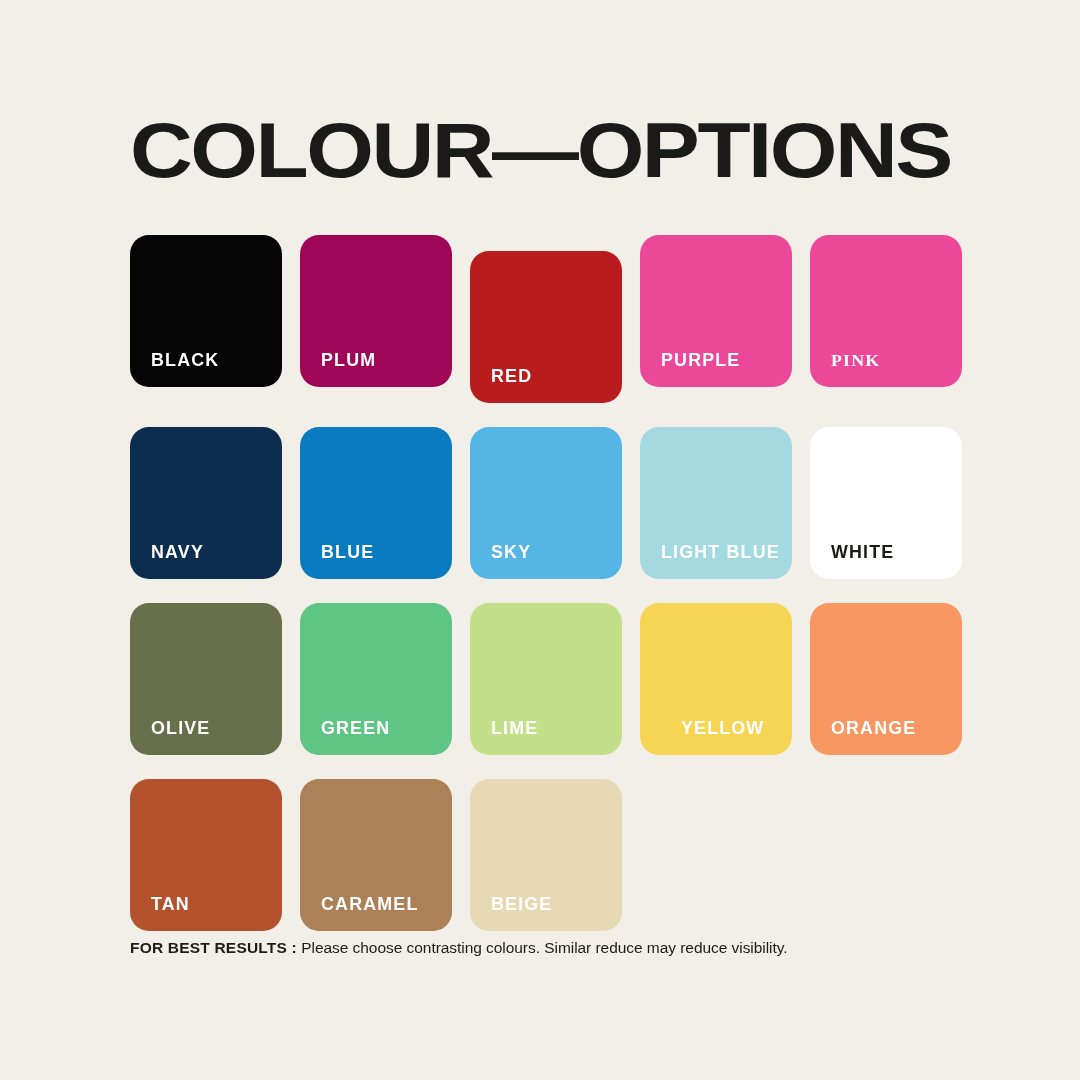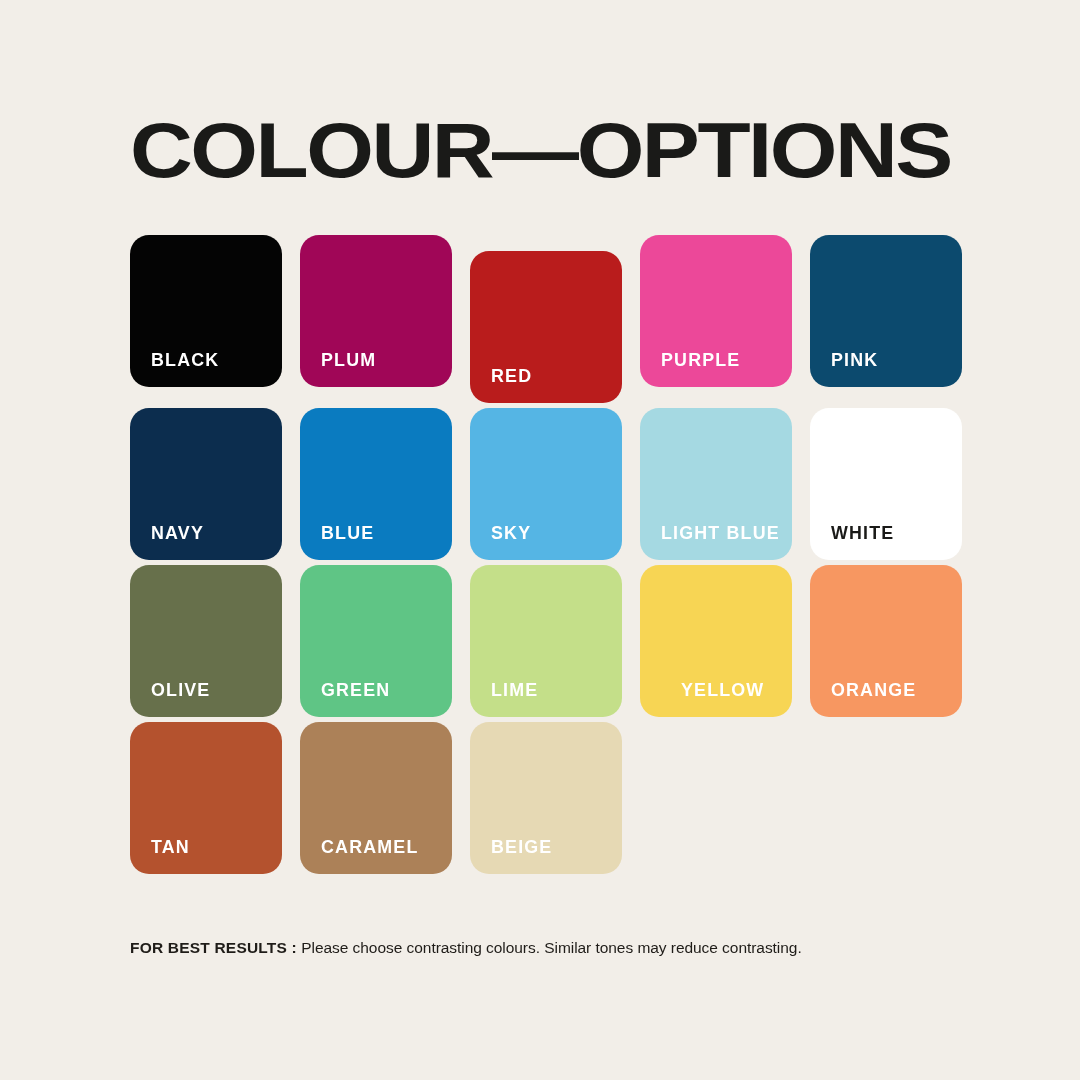--- a/index.html
+++ b/index.html
@@ -42,21 +42,21 @@
   }
 
   
   #grid {
     position: absolute;
     left: 130px;
     top: 235px;
     width: 820px;
     display: flex;
     flex-direction: column;
-    row-gap: 5px;
+    row-gap: 24px;
   }
 
   .grid-row {
     display: flex;
     column-gap: 18px;
   }
 
   .swatch {
     position: relative;
     width: 152px;
@@ -119,21 +119,21 @@
         </div>
         <div class="swatch" style="background: rgb(160, 6, 87);">
           <span class="swatch-label" style="color: rgb(255, 255, 255);">PLUM</span>
         </div>
         <div class="swatch" style="background: #b91c1c; margin-top: 16px;">
           <span class="swatch-label" style="color: rgb(255, 255, 255);">RED</span>
         </div>
         <div class="swatch" style="background: #ec4899;">
           <span class="swatch-label" style="color: rgb(255, 255, 255);">PURPLE</span>
         </div>
-        <div class="swatch" style="background: #0c4a6e;">
+        <div class="swatch" style="background: #ec4899; font-family: Liberation Serif, serif;">
           <span class="swatch-label" style="color: rgb(255, 255, 255);">PINK</span>
         </div>
       </div>
       <div class="grid-row">
         <div class="swatch" style="background: rgb(12, 45, 78);">
           <span class="swatch-label" style="color: rgb(255, 255, 255);">NAVY</span>
         </div>
         <div class="swatch" style="background: rgb(10, 123, 192);">
           <span class="swatch-label" style="color: rgb(255, 255, 255);">BLUE</span>
         </div>
@@ -172,16 +172,16 @@
           <span class="swatch-label" style="color: rgb(255, 255, 255);">CARAMEL</span>
         </div>
         <div class="swatch" style="background: rgb(230, 217, 180);">
           <span class="swatch-label" style="color: rgb(255, 255, 255);">BEIGE</span>
         </div>
       </div>
     </div>
 
   <p id="footnote">
     <span class="lead">FOR BEST RESULTS :</span>
-    <span class="body">Please choose contrasting colours. Similar tones may reduce contrasting.</span>
+    <span class="body">Please choose contrasting colours. Similar reduce may reduce visibility.</span>
   </p>
 
 </div>
 
 </body></html>

